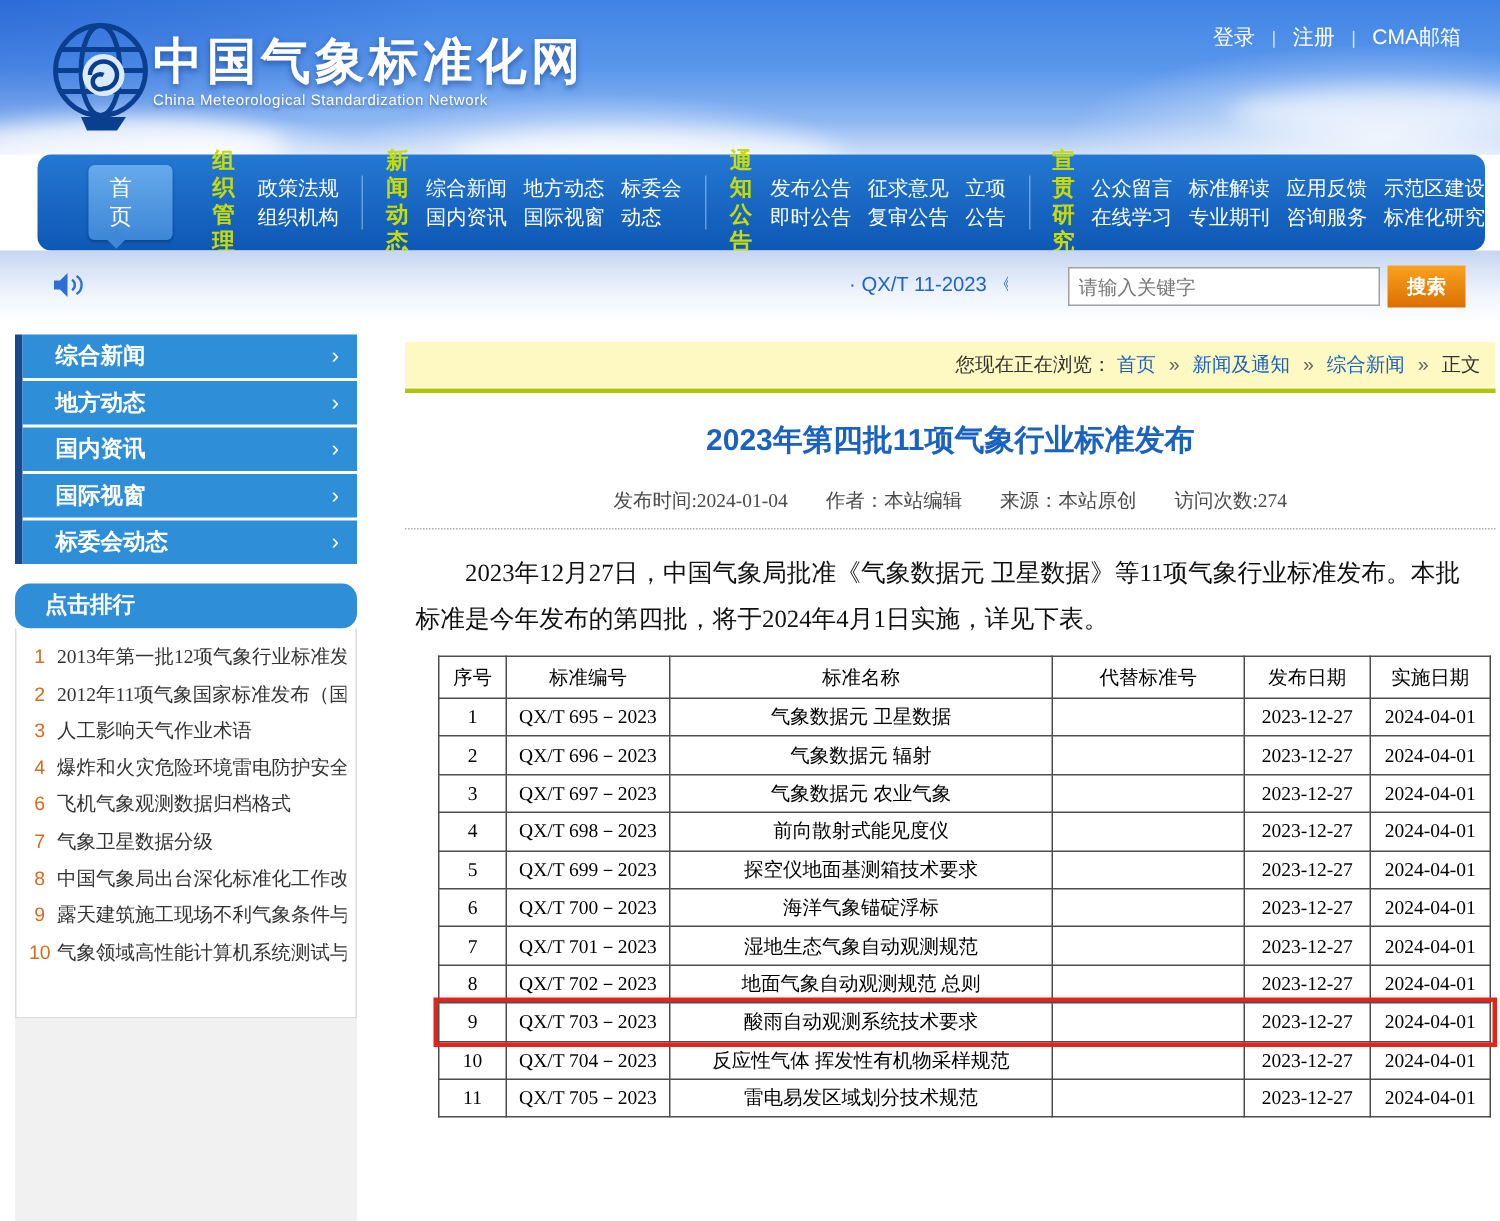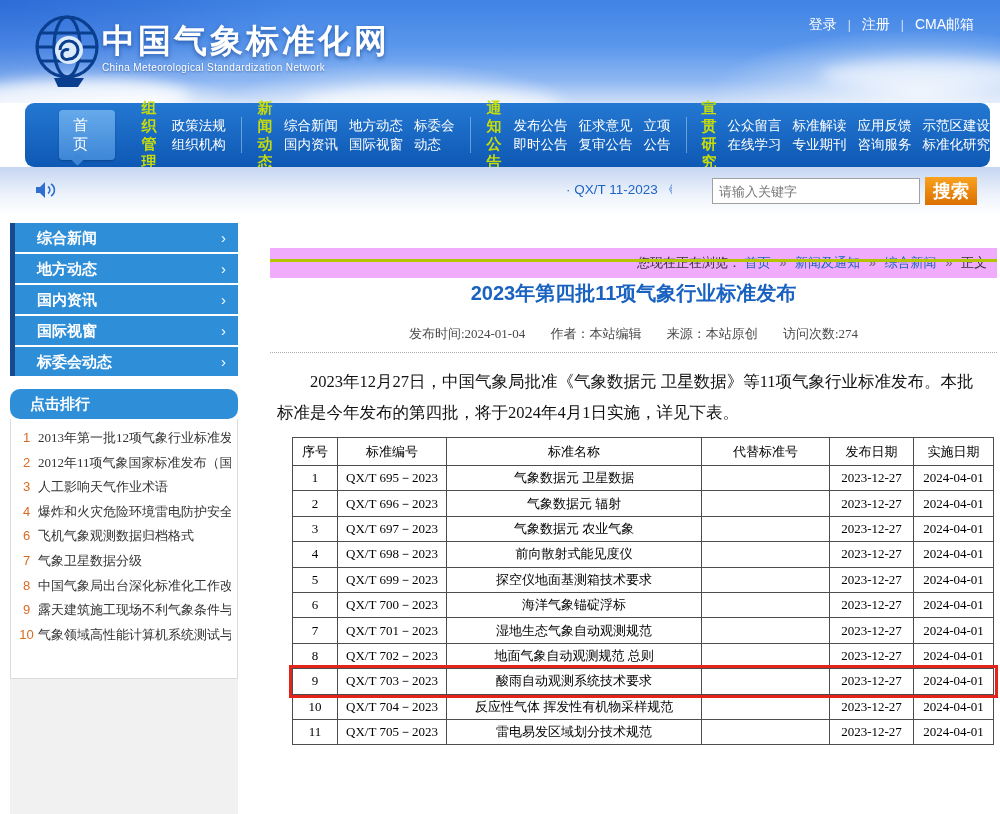--- a/index.html
+++ b/index.html
@@ -68,21 +68,21 @@
   }
   .search-input {
     position:absolute; left:712px; top:11px; width:208px; height:26px;
     border:1px solid #a0a0a0; padding:0 6px; font-size:13px; color:#333;
     font-family:"Liberation Sans",sans-serif;
   }
   .search-input::placeholder { color:#777; }
   .search-btn {
     position:absolute; left:925px; top:10px; width:52px; height:28px;
     background:linear-gradient(180deg,#f9a21f,#db6f00); border:none; color:#fff;
-    font-size:18px; font-weight:bold; cursor:pointer; font-family:"Liberation Sans",sans-serif;
+    font-size:13px; font-weight:bold; cursor:pointer; font-family:"Liberation Sans",sans-serif;
   }
 
   
   .sidebar-menu { position:absolute; left:10px; top:223px; width:228px; }
   .sidebar-menu::before {
     content:""; position:absolute; left:0; top:0; width:5px; height:153px; background:#17498c;
   }
   .menu-item {
     height:29px; line-height:29px; margin:0 0 2px 5px; background:#2e8ed8;
     color:#fff; font-weight:bold; font-size:15px; padding-left:22px; position:relative; cursor:pointer;
@@ -104,22 +104,22 @@
   }
   .rank-num {
     display:inline-block; min-width:15px; margin-right:4px; text-align:center;
     color:#d96b20; font-family:"Liberation Sans",sans-serif;
   }
   .gray-panel { position:absolute; left:10px; top:679px; width:228px; height:135px; background:#f1f1f1; }
 
   
   .breadcrumb {
     position:absolute; left:270px; top:228px; width:727px; height:30px;
-    background:#f0abfc; line-height:30px; font-size:13px; color:#333;
-    text-align:right; padding-right:10px;margin-top:20px;
+    background:#fef9c3; line-height:30px; font-size:13px; color:#333;
+    text-align:right; padding-right:10px;
   }
   .bc-link { color:#1a62c0; cursor:pointer; }
   .bc-sep { color:#666; margin:0 5px; }
   .lime { position:absolute; left:270px; top:259px; width:727px; height:3px; background:#b3c400; }
 
   .article-title {
     position:absolute; left:270px; top:280px; width:727px; text-align:center;
     font-size:20px; font-weight:bold; color:#1a62c0;
   }
   .article-meta {

